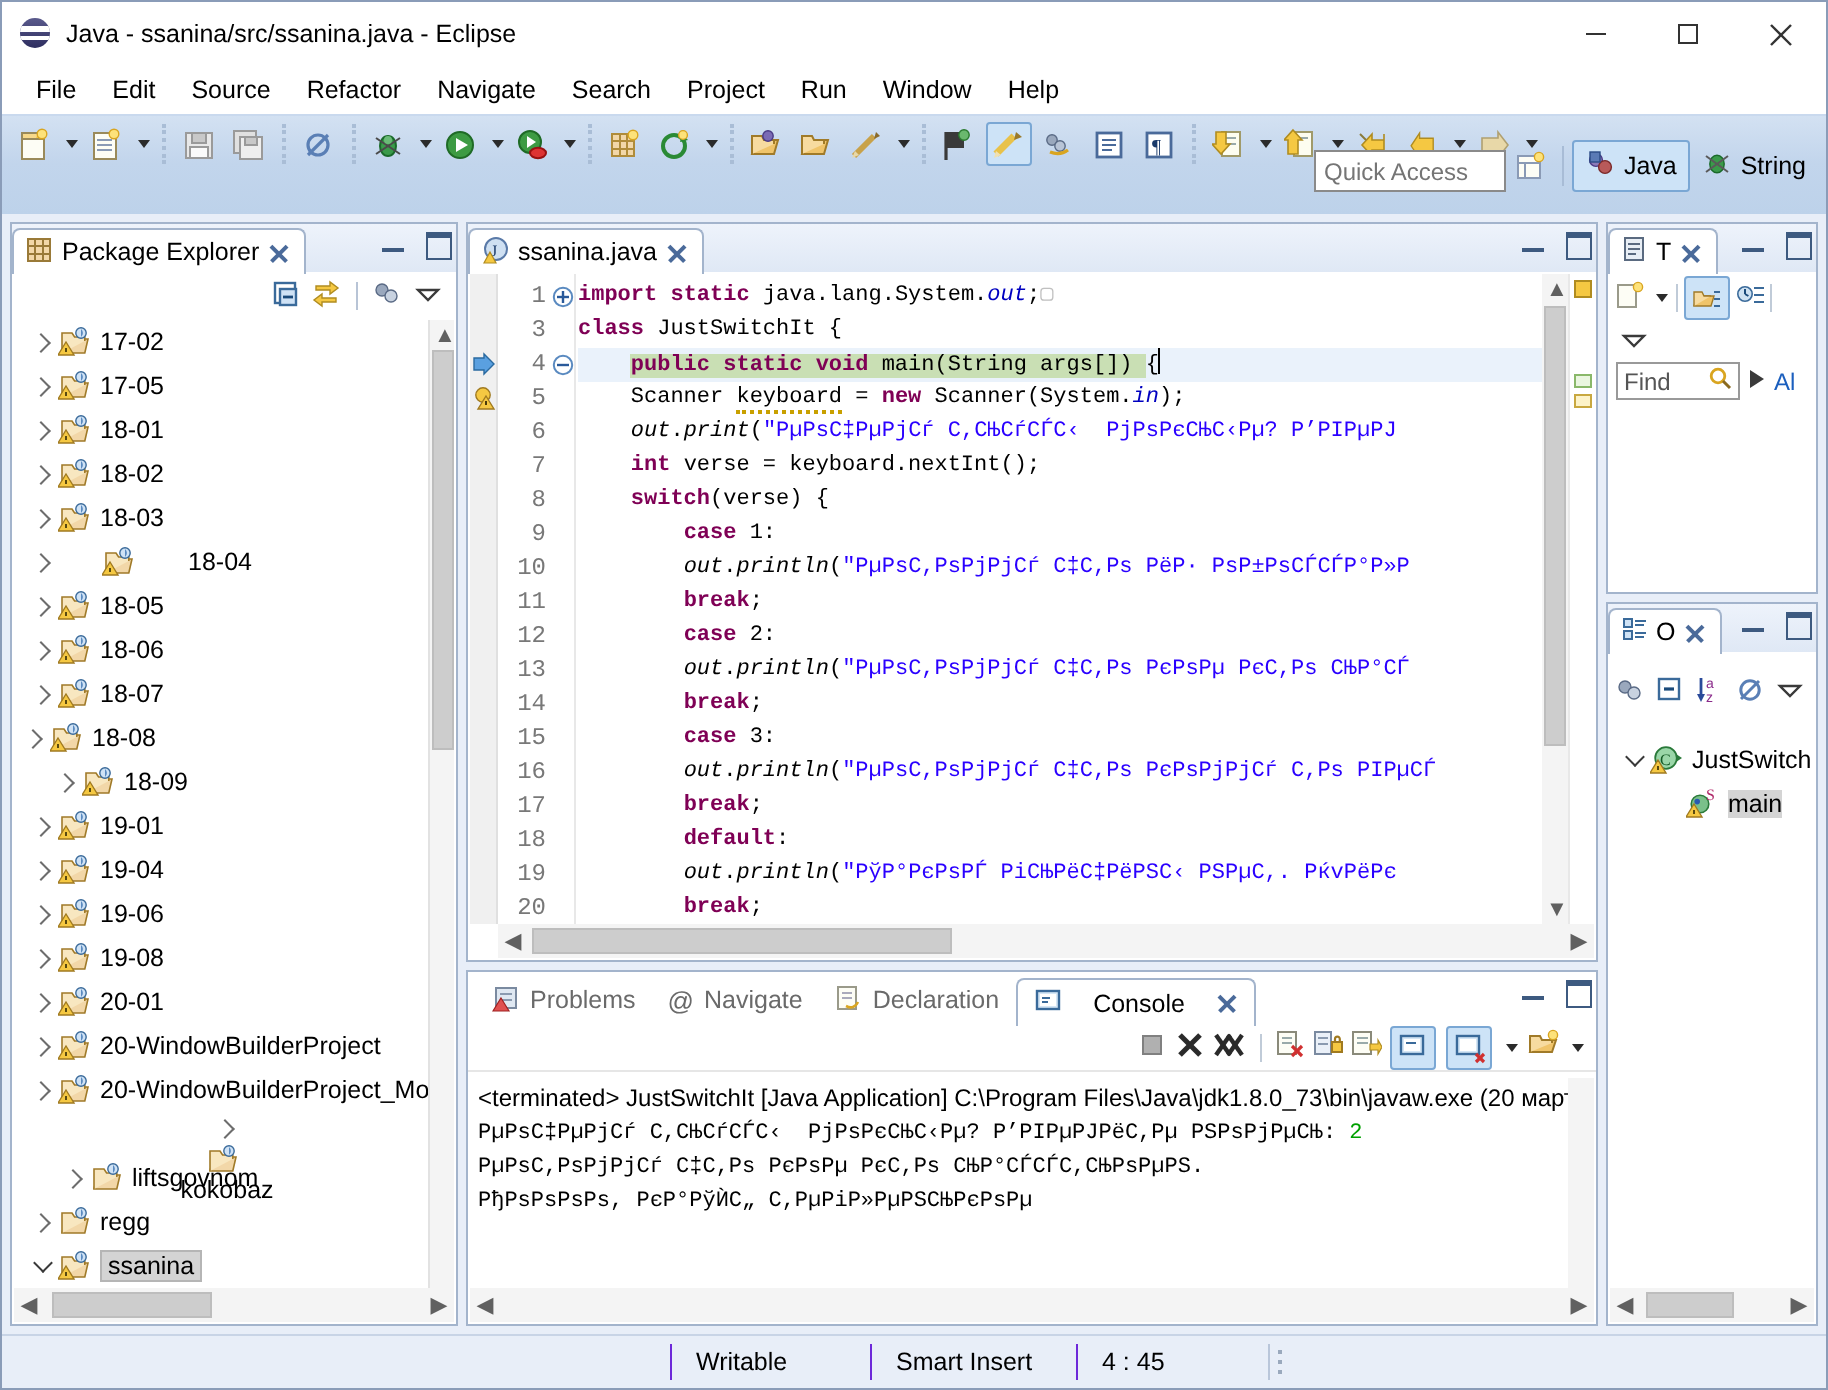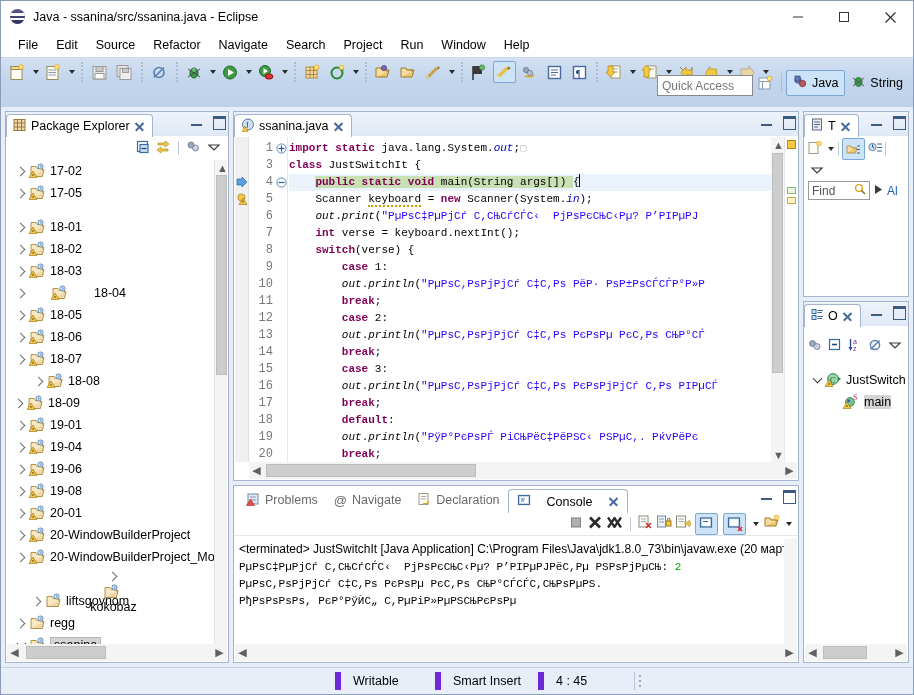--- a/index.html
+++ b/index.html
@@ -390,21 +390,21 @@
   #statusbar {
     position: absolute; left: 0; right: 0; bottom: 0; height: 27px;
     background: #e8eef8;
     border-top: 1px solid #c8d4e6;
     display: flex; align-items: center;
     font-size: 12.5px; color: #000;
   }
   .sb-cell {
     height: 18px; display: flex; align-items: center;
     padding: 0 12px;
-    border-left: 6px solid #6d28d9;
+    border-left: 1px solid #6d28d9;
   }
   .sb-dots {
     width: 10px; height: 18px;
     display: flex; align-items: center; justify-content: center;
     border-left: 1px solid #b9c6da; margin-left: 8px;
   }
   .dots3 {
     width: 2px; height: 12px;
     background: repeating-linear-gradient(180deg,#9aa9bd 0 2px,transparent 2px 5px);
   }
@@ -739,21 +739,21 @@
             <span class="ticon"><svg width="17" height="16">
                 <path d="M2,13.5 L3.6,6.5 L15,6.5 L13.4,13.5 Z" fill="#f2d7a8" stroke="#a07a28" stroke-width=".8"></path>
                 <path d="M2,13.5 L2,3.5 L7,3.5 L8.3,5.5 L13.4,5.5 L13.4,7.5" fill="#f8e7c0" stroke="#a07a28" stroke-width=".8"></path>
                 <circle cx="11.5" cy="3.5" r="2.6" fill="#cfe2f5" stroke="#3a6a9a" stroke-width=".7"></circle>
                 <path d="M11.5,1.5 a2.6,2.6 0 0 1 0,4" fill="#5a8ac0"></path>
                 <polygon points="1,9 5,15.5 -3,15.5" fill="#f5c842" stroke="#a07a20" stroke-width=".7" transform="translate(3,-1)"></polygon>
                 <line x1="4" y1="11" x2="4" y2="13" stroke="#5a4a10" stroke-width="1"></line>
               </svg></span>
             <span class="tree-label">17-05</span>
           </div>
-          <div class="tree-row" style="padding-left: 6px; margin-top: 12px;">
+          <div class="tree-row" style="padding-left: 6px;">
             <span class="twisty closed"></span>
             <span class="ticon"><svg width="17" height="16">
                 <path d="M2,13.5 L3.6,6.5 L15,6.5 L13.4,13.5 Z" fill="#f2d7a8" stroke="#a07a28" stroke-width=".8"></path>
                 <path d="M2,13.5 L2,3.5 L7,3.5 L8.3,5.5 L13.4,5.5 L13.4,7.5" fill="#f8e7c0" stroke="#a07a28" stroke-width=".8"></path>
                 <circle cx="11.5" cy="3.5" r="2.6" fill="#cfe2f5" stroke="#3a6a9a" stroke-width=".7"></circle>
                 <path d="M11.5,1.5 a2.6,2.6 0 0 1 0,4" fill="#5a8ac0"></path>
                 <polygon points="1,9 5,15.5 -3,15.5" fill="#f5c842" stroke="#a07a20" stroke-width=".7" transform="translate(3,-1)"></polygon>
                 <line x1="4" y1="11" x2="4" y2="13" stroke="#5a4a10" stroke-width="1"></line>
               </svg></span>
             <span class="tree-label">18-01</span>
@@ -823,33 +823,33 @@
             <span class="ticon"><svg width="17" height="16">
                 <path d="M2,13.5 L3.6,6.5 L15,6.5 L13.4,13.5 Z" fill="#f2d7a8" stroke="#a07a28" stroke-width=".8"></path>
                 <path d="M2,13.5 L2,3.5 L7,3.5 L8.3,5.5 L13.4,5.5 L13.4,7.5" fill="#f8e7c0" stroke="#a07a28" stroke-width=".8"></path>
                 <circle cx="11.5" cy="3.5" r="2.6" fill="#cfe2f5" stroke="#3a6a9a" stroke-width=".7"></circle>
                 <path d="M11.5,1.5 a2.6,2.6 0 0 1 0,4" fill="#5a8ac0"></path>
                 <polygon points="1,9 5,15.5 -3,15.5" fill="#f5c842" stroke="#a07a20" stroke-width=".7" transform="translate(3,-1)"></polygon>
                 <line x1="4" y1="11" x2="4" y2="13" stroke="#5a4a10" stroke-width="1"></line>
               </svg></span>
             <span class="tree-label">18-07</span>
           </div>
-          <div class="tree-row" style="padding-left: 24px;">
+          <div class="tree-row" style="padding-left: 2px;">
             <span class="twisty closed"></span>
             <span class="ticon"><svg width="17" height="16">
                 <path d="M2,13.5 L3.6,6.5 L15,6.5 L13.4,13.5 Z" fill="#f2d7a8" stroke="#a07a28" stroke-width=".8"></path>
                 <path d="M2,13.5 L2,3.5 L7,3.5 L8.3,5.5 L13.4,5.5 L13.4,7.5" fill="#f8e7c0" stroke="#a07a28" stroke-width=".8"></path>
                 <circle cx="11.5" cy="3.5" r="2.6" fill="#cfe2f5" stroke="#3a6a9a" stroke-width=".7"></circle>
                 <path d="M11.5,1.5 a2.6,2.6 0 0 1 0,4" fill="#5a8ac0"></path>
                 <polygon points="1,9 5,15.5 -3,15.5" fill="#f5c842" stroke="#a07a20" stroke-width=".7" transform="translate(3,-1)"></polygon>
                 <line x1="4" y1="11" x2="4" y2="13" stroke="#5a4a10" stroke-width="1"></line>
               </svg></span>
             <span class="tree-label">18-08</span>
           </div>
-          <div class="tree-row" style="padding-left: 4px;">
+          <div class="tree-row" style="padding-left: 18px;">
             <span class="twisty closed"></span>
             <span class="ticon"><svg width="17" height="16">
                 <path d="M2,13.5 L3.6,6.5 L15,6.5 L13.4,13.5 Z" fill="#f2d7a8" stroke="#a07a28" stroke-width=".8"></path>
                 <path d="M2,13.5 L2,3.5 L7,3.5 L8.3,5.5 L13.4,5.5 L13.4,7.5" fill="#f8e7c0" stroke="#a07a28" stroke-width=".8"></path>
                 <circle cx="11.5" cy="3.5" r="2.6" fill="#cfe2f5" stroke="#3a6a9a" stroke-width=".7"></circle>
                 <path d="M11.5,1.5 a2.6,2.6 0 0 1 0,4" fill="#5a8ac0"></path>
                 <polygon points="1,9 5,15.5 -3,15.5" fill="#f5c842" stroke="#a07a20" stroke-width=".7" transform="translate(3,-1)"></polygon>
                 <line x1="4" y1="11" x2="4" y2="13" stroke="#5a4a10" stroke-width="1"></line>
               </svg></span>
             <span class="tree-label">18-09</span>

